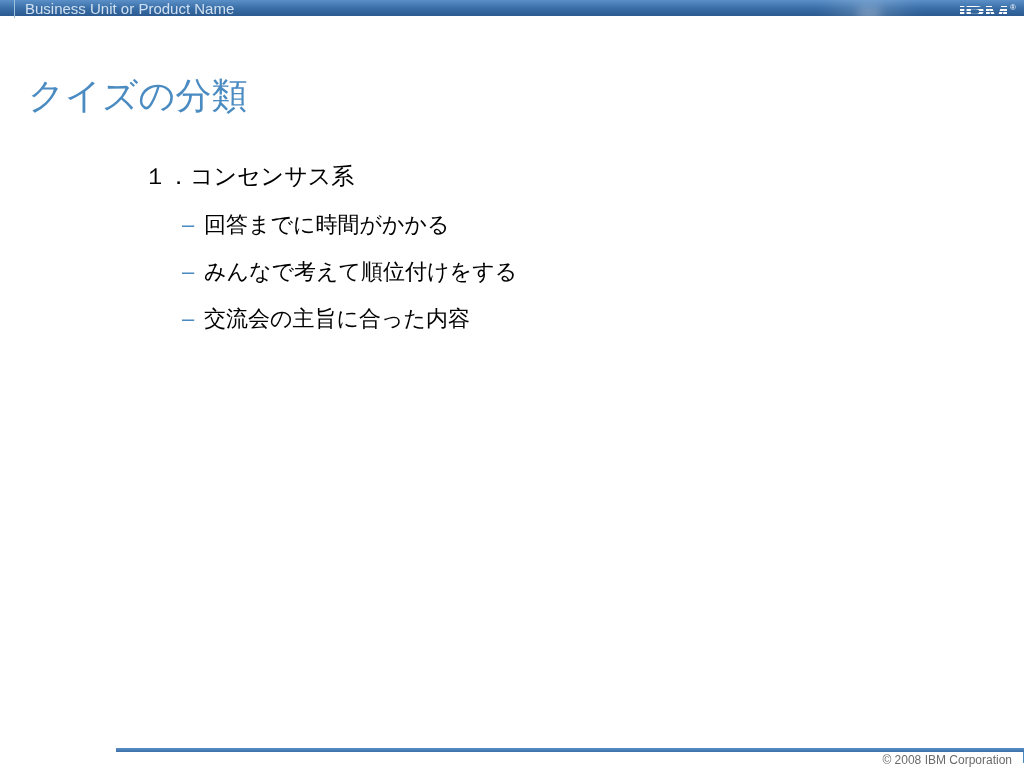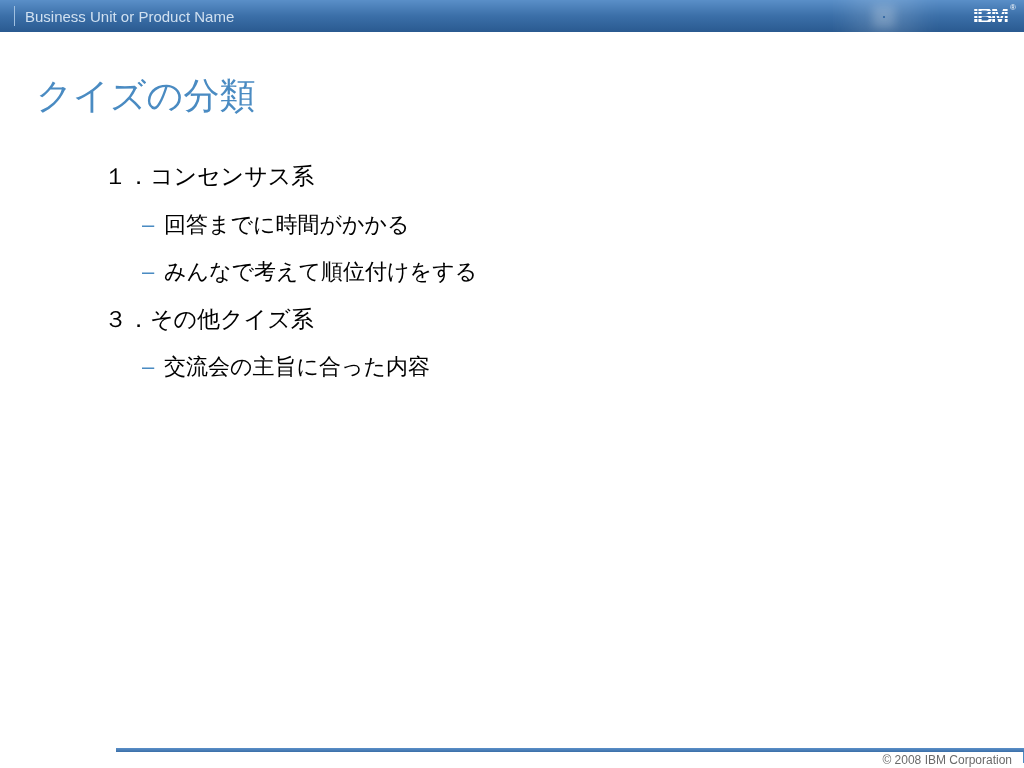--- a/index.html
+++ b/index.html
@@ -5,21 +5,21 @@
 * { margin: 0; padding: 0; box-sizing: border-box; }
 body {
   width: 1024px;
   height: 768px;
   font-family: Arial, "Hiragino Sans", "Meiryo", sans-serif;
   background: #fff;
   position: relative;
   overflow: hidden;
 }
 .header {
-  height: 32px;
+  height: 16px;
   background: linear-gradient(to bottom, #5a8fc8 0%, #3b6fa8 50%, #2a5a90 100%);
   display: flex;
   align-items: center;
   padding: 0 14px;
   position: relative;
 }
 .header-divider {
   width: 1px;
   height: 20px;
   background: #a0c0e0;
@@ -51,21 +51,21 @@
   top: 16px;
   width: 2px;
   height: 2px;
   box-shadow:
     0 0 30px 30px rgba(255,255,255,0.15),
     0 0 10px 10px rgba(255,255,255,0.2);
 }
 .ibm-logo-text {
   color: #fff;
   font-weight: 900;
-  font-size: 22px;
+  font-size: 30px;
   letter-spacing: -2px;
   font-family: "Arial Black", Arial, sans-serif;
   background: repeating-linear-gradient(to bottom, #fff 0, #fff 2.2px, transparent 2.2px, transparent 3.6px);
   -webkit-background-clip: text;
   background-clip: text;
   -webkit-text-fill-color: transparent;
   line-height: 22px;
   padding-right: 2px;
 }
 .reg {
@@ -75,21 +75,21 @@
   margin-left: 1px;
   align-self: flex-start;
   margin-top: 3px;
 }
 .content {
   position: absolute;
   top: 32px;
   left: 0;
   right: 0;
   bottom: 22px;
-  padding: 40px 28px 0 36px;
+  padding: 40px 28px 0 28px;
 }
 .slide-title {
   color: #4a8bc2;
   font-size: 36px;
   font-weight: normal;
   margin-bottom: 38px;
 }
 .body-text {
   margin-left: 68px;
   color: #000;
@@ -109,21 +109,21 @@
   max-width: 820px;
 }
 .item-sub::before {
   content: "–";
   position: absolute;
   left: 0;
   top: 0;
   color: #4a8bc2;
   font-size: 22px;
 }
-.group { margin-bottom: 8px; }
+.group { margin-bottom: 8px; margin-left: 48px; }
 .footer {
   position: absolute;
   bottom: 0;
   left: 0;
   right: 0;
   height: 22px;
   display: flex;
   align-items: center;
   justify-content: flex-end;
 }
@@ -167,21 +167,20 @@
   <div class="body-text">
 
     <div class="group">
       <div class="item-main">１．コンセンサス系</div>
       <div class="item-sub">回答までに時間がかかる</div>
       <div class="item-sub">みんなで考えて順位付けをする</div>
     </div>
 
 
     <div class="group">
-      <div class="item-main">３．その他クイズ系</div>
       <div class="item-sub">交流会の主旨に合った内容</div>
     </div>
 
   </div>
 </div>
 
 <div class="footer">
   <div class="footer-left"></div>
   <div class="footer-bar"></div>
   <div class="footer-text">© 2008 IBM Corporation</div>

